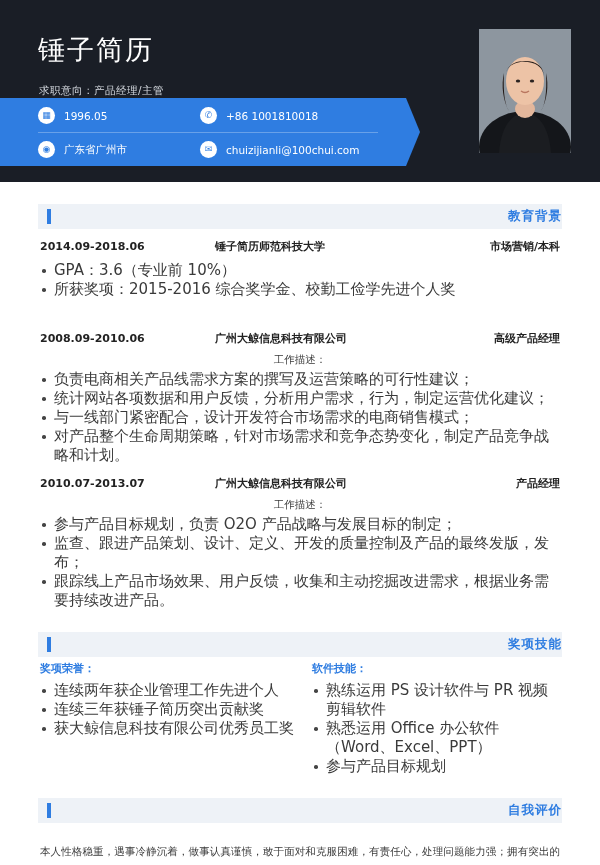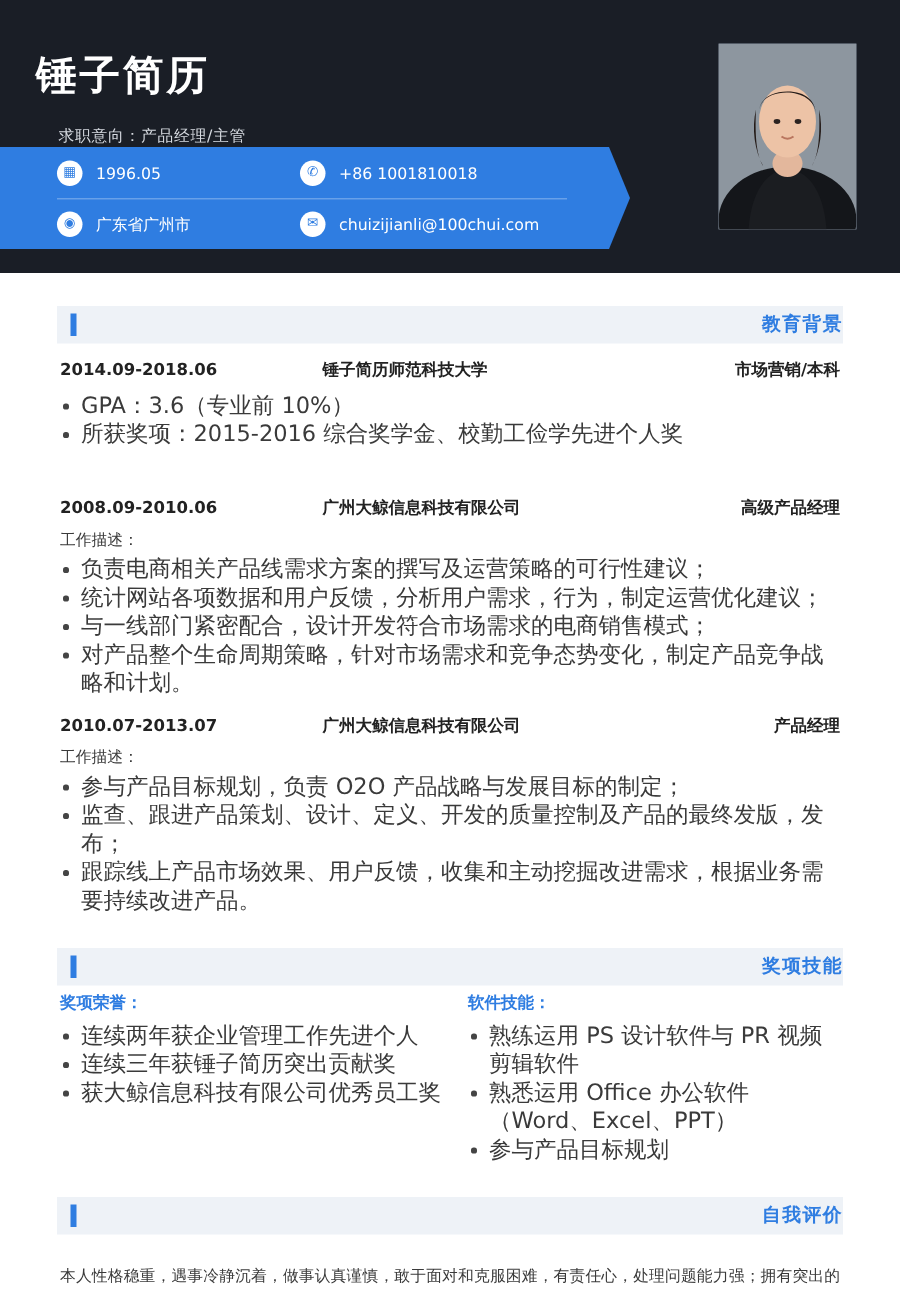--- a/index.html
+++ b/index.html
@@ -24,24 +24,24 @@
 
   
   .header {
     position: relative;
     height: 182px;
     background: #1a1e26;
     overflow: hidden;
   }
   .header-name {
     position: absolute;
-    left: 24px;
+    left: 38px;
     top: 32px;
     font-size: 27px;
-    font-weight: bold;
+    font-weight: normal;
     color: #ffffff;
     letter-spacing: 2px;
   }
   .header-obj {
     position: absolute;
     left: 39px;
     top: 84px;
     font-size: 10.5px;
     color: #d6dae0;
     letter-spacing: .5px;
@@ -165,20 +165,21 @@
     top: 8px;
     width: 3.5px;
     height: 3.5px;
     border-radius: 50%;
     background: #444444;
   }
   .sub-label {
     font-size: 10.5px;
     color: #3a3a3a;
     margin: 2px 0 3px 0;
+    text-align: center;
   }
   .blockgap { height: 11px; }
 
   
   .twocol {
     display: flex;
     padding-top: 4px;
   }
   .twocol .col-l { width: 272px; flex: 0 0 auto; }
   .twocol .col-r { flex: 1 1 auto; }

